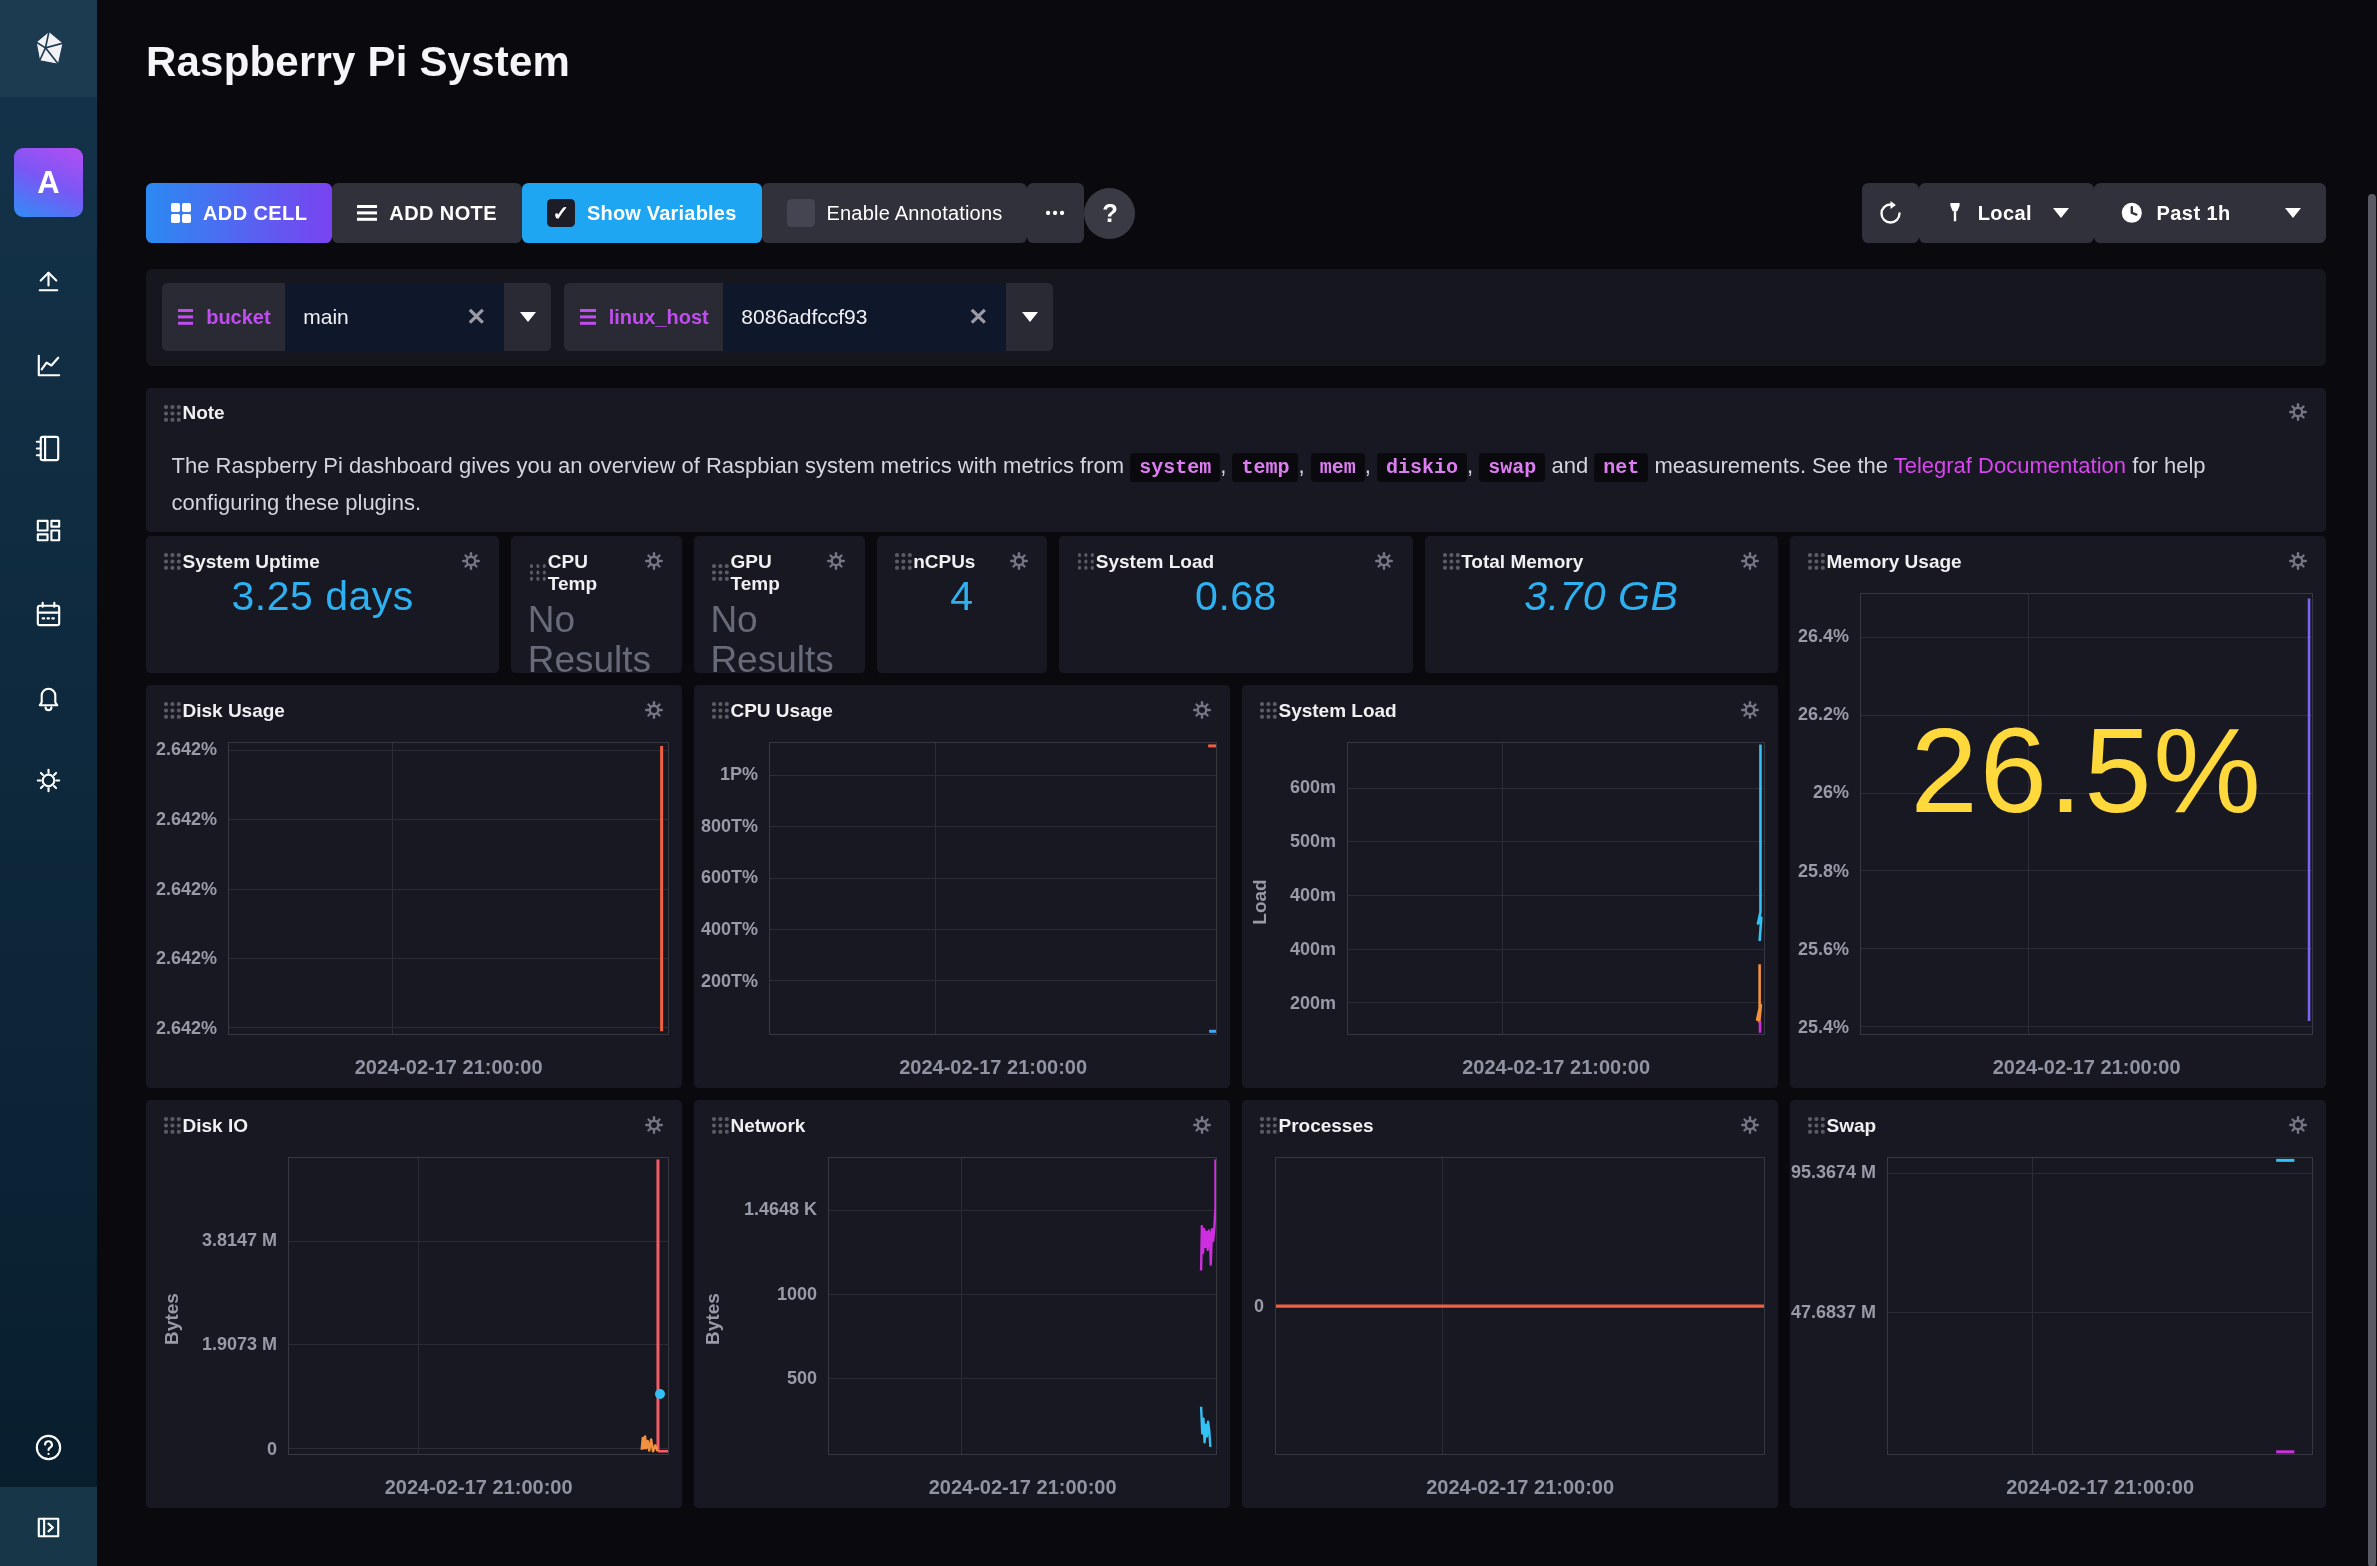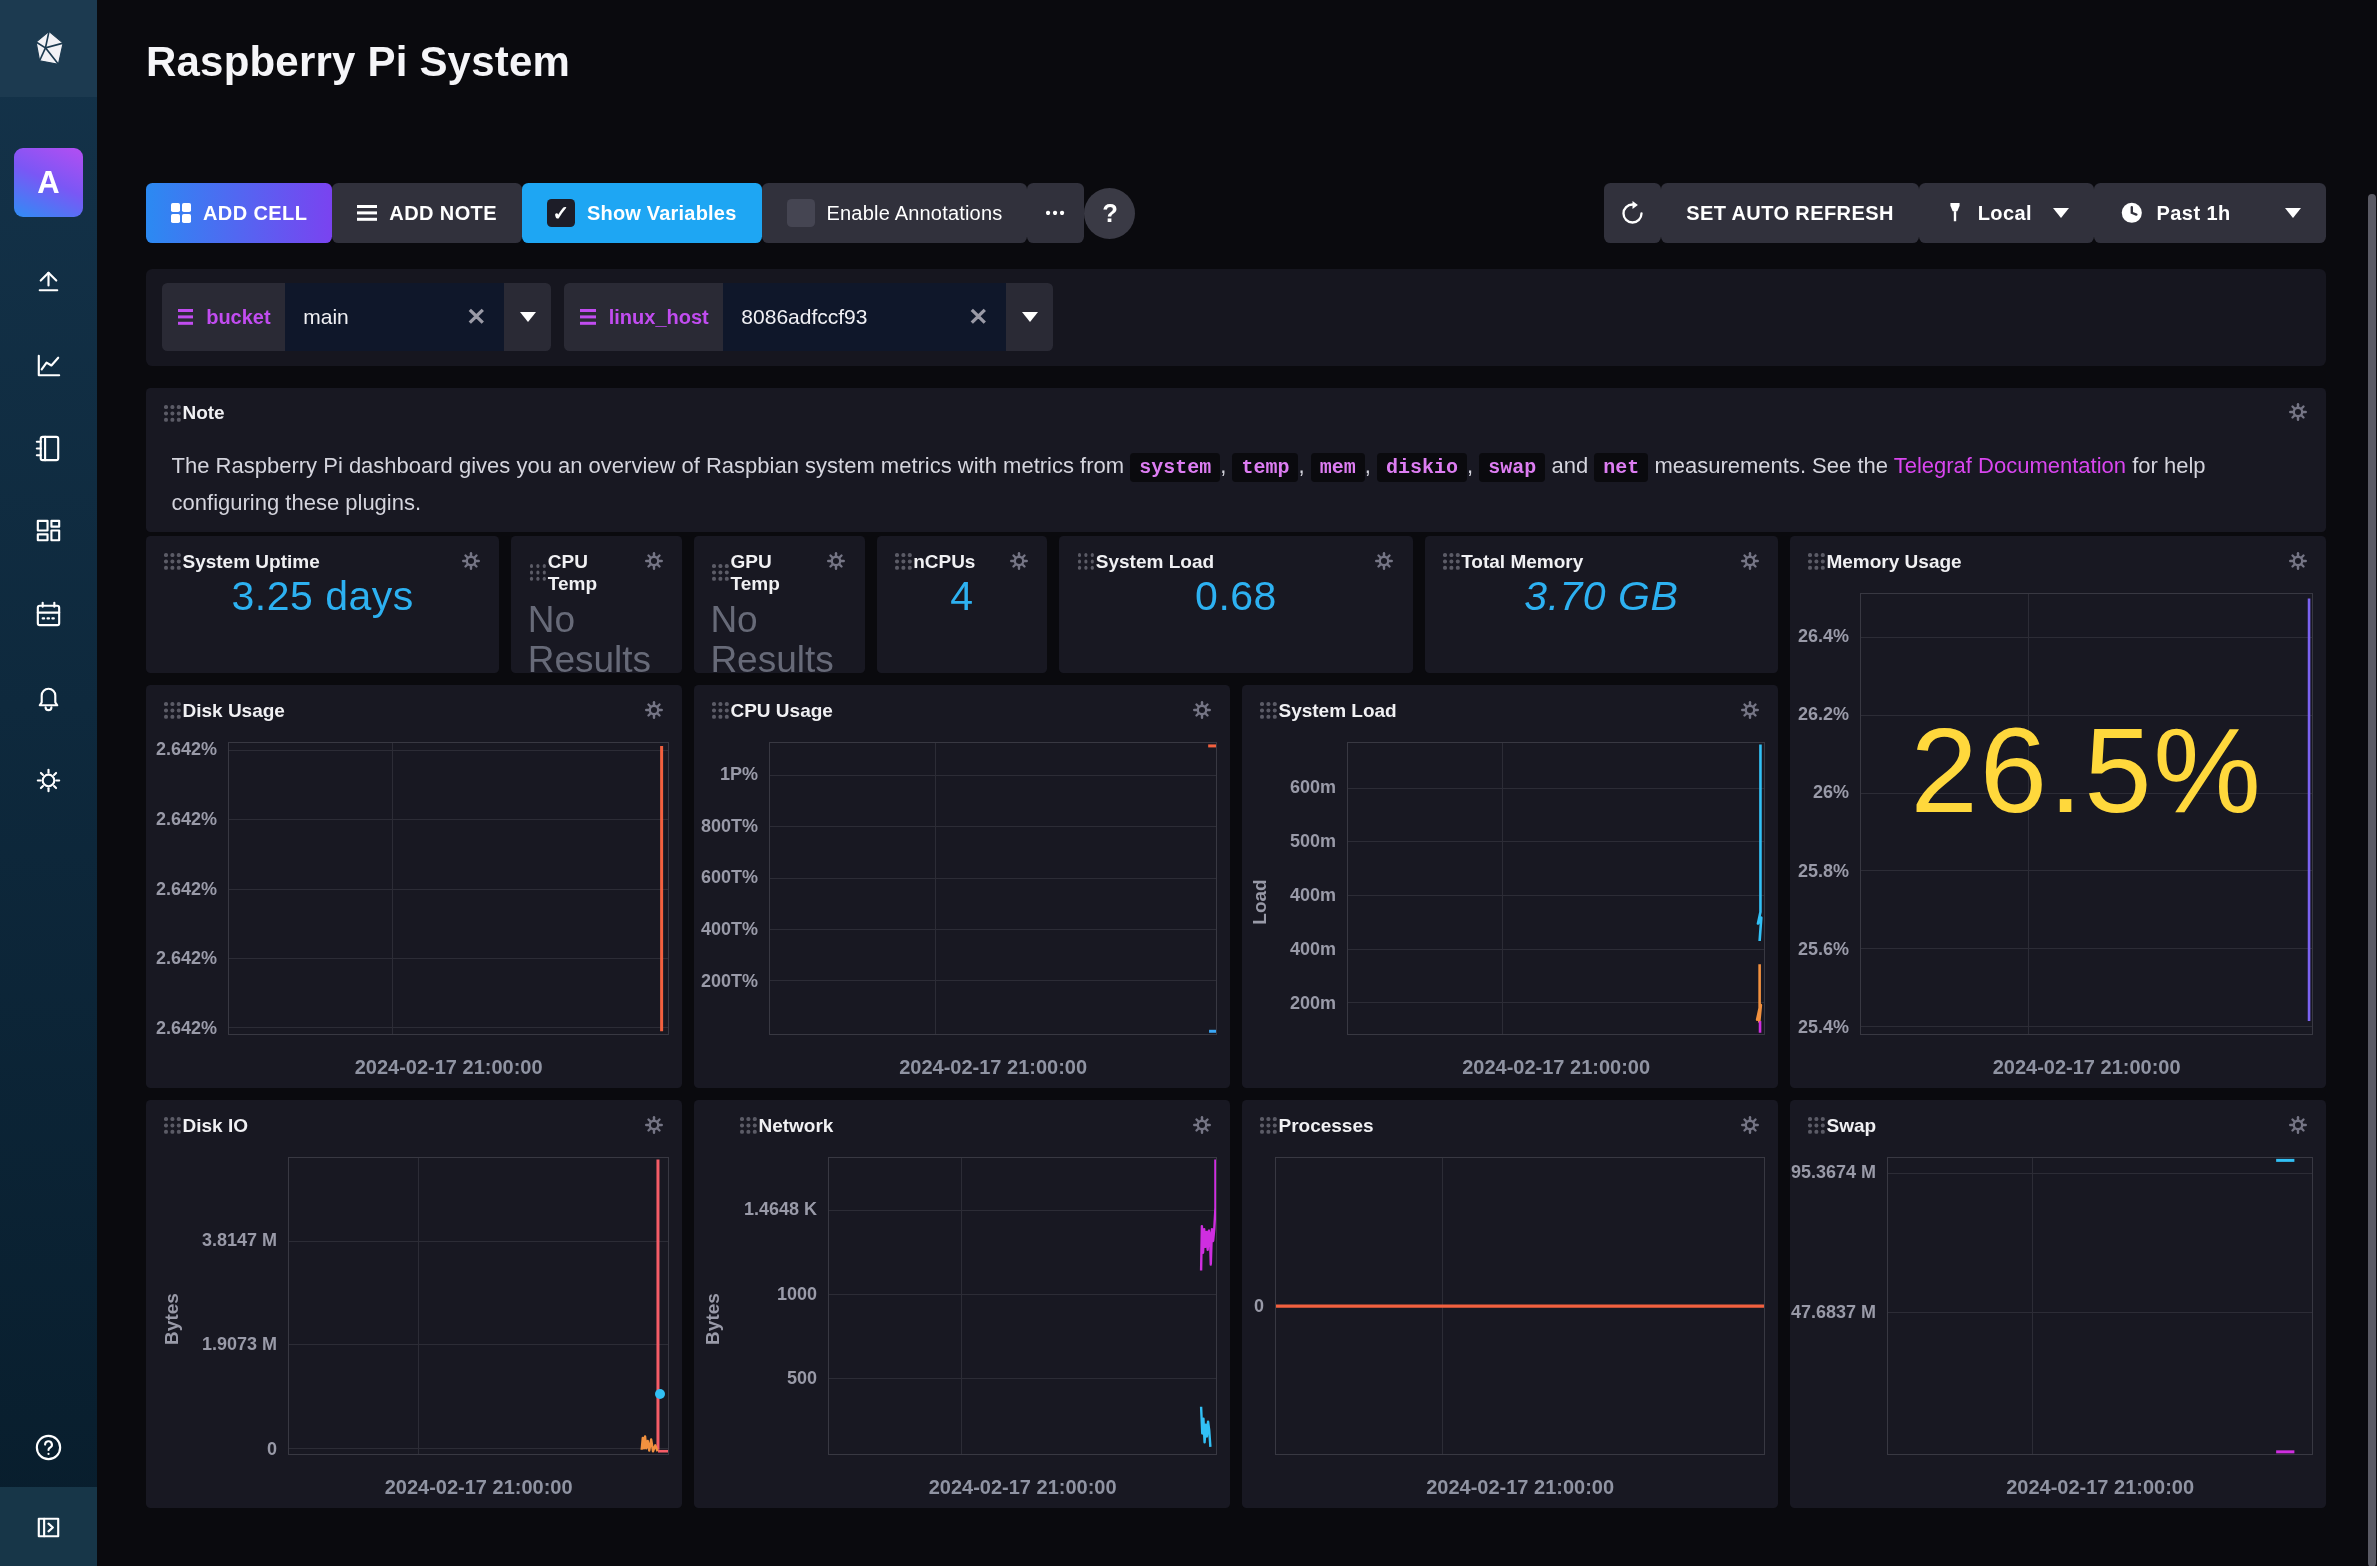--- a/index.html
+++ b/index.html
@@ -231,23 +231,20 @@
         <div class="circle-btn">?</div>
       </div>
       <div class="tb-right">
         <button class="btn btn-square">
           <svg width="27" height="27" viewBox="0 0 30 30">
             <path d="M15 5 a10 10 0 1 0 10 10" fill="none" stroke="#fff" stroke-width="2.6" stroke-linecap="round"></path>
             <polygon points="15,1 15,10 21,5.5" fill="#fff"></polygon>
           </svg>
         </button>
         <button class="btn">
-          <span>SET AUTO REFRESH</span>
-        </button>
-        <button class="btn">
           <svg width="22" height="24" viewBox="0 0 24 26">
             <path d="M7 2 h10 v3 l-2.5 6 h-5 L7 5 Z" fill="#fff"></path>
               <line x1="12" y1="11" x2="12" y2="22" stroke="#fff" stroke-width="2.6"></line>
           </svg>
           <span>Local</span>
           <span class="caret"></span>
         </button>
         <button class="btn" style="min-width:232px;">
           <svg width="25.6" height="25.6" viewBox="0 0 28 28">
             <circle cx="14" cy="14" r="11" fill="#fff"></circle>
@@ -638,21 +635,21 @@
               <polyline points="97.3,0.5 97.3,98.5" stroke="#f45c67" stroke-width="3"></polyline>
               <line x1="97.3" y1="99" x2="100" y2="99" stroke="#f45c67" stroke-width="2.6"></line>
               <polyline points="93,98.5 93.3,94.5 93.6,98 93.9,94 94.2,98 94.6,95.5 95,98.8 95.5,95 96,99 96.6,97 97.2,99" stroke="#f2913f" stroke-width="2.4"></polyline>
             </svg>
             <span class="dot" style="left:96.6%; top:78%;"></span>
           </div>
           <div class="xlabel" style="left:142px;">2024-02-17 21:00:00</div>
         </div>
       </div>
 
-      <div class="panel" style="grid-column:4/7; grid-row:3;padding-left:28px;">
+      <div class="panel" style="grid-column:4/7; grid-row:3;">
         <div class="panel-head">
             <span class="drag-dots"></span>
           <span class="panel-title">Network</span>
           <svg class="gear" width="24" height="24" viewBox="0 0 34 34">
               <circle cx="17" cy="17" r="6"></circle>
               <line x1="17" y1="6" x2="17" y2="9"></line>
               <line x1="17" y1="25" x2="17" y2="28"></line>
               <line x1="6" y1="17" x2="9" y2="17"></line>
               <line x1="25" y1="17" x2="28" y2="17"></line>
               <line x1="9.2" y1="9.2" x2="11.3" y2="11.3"></line>

